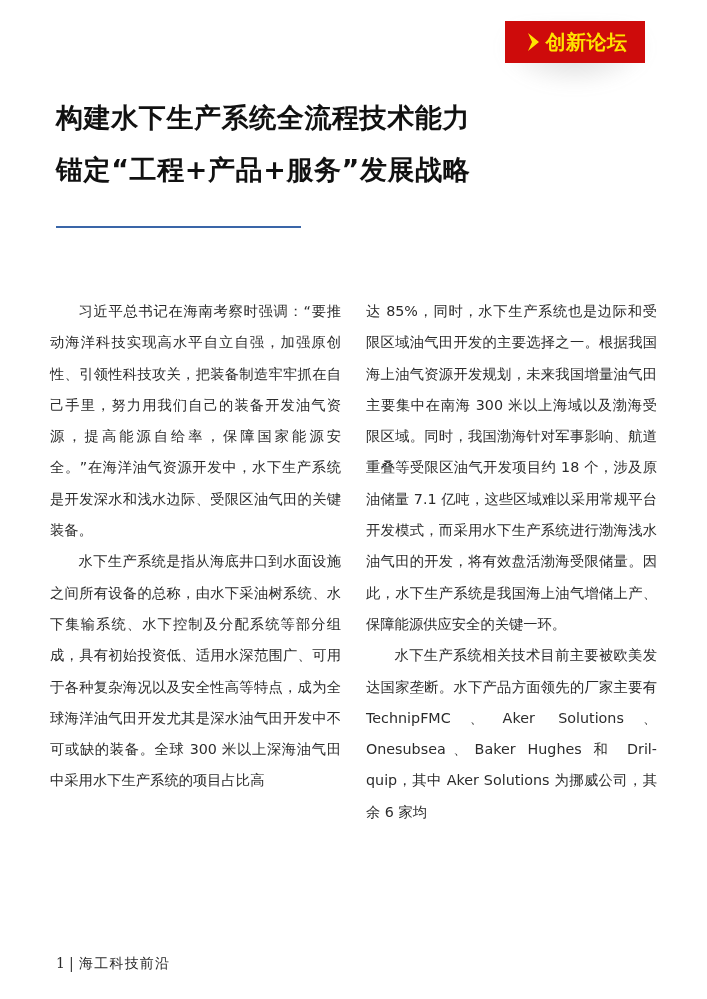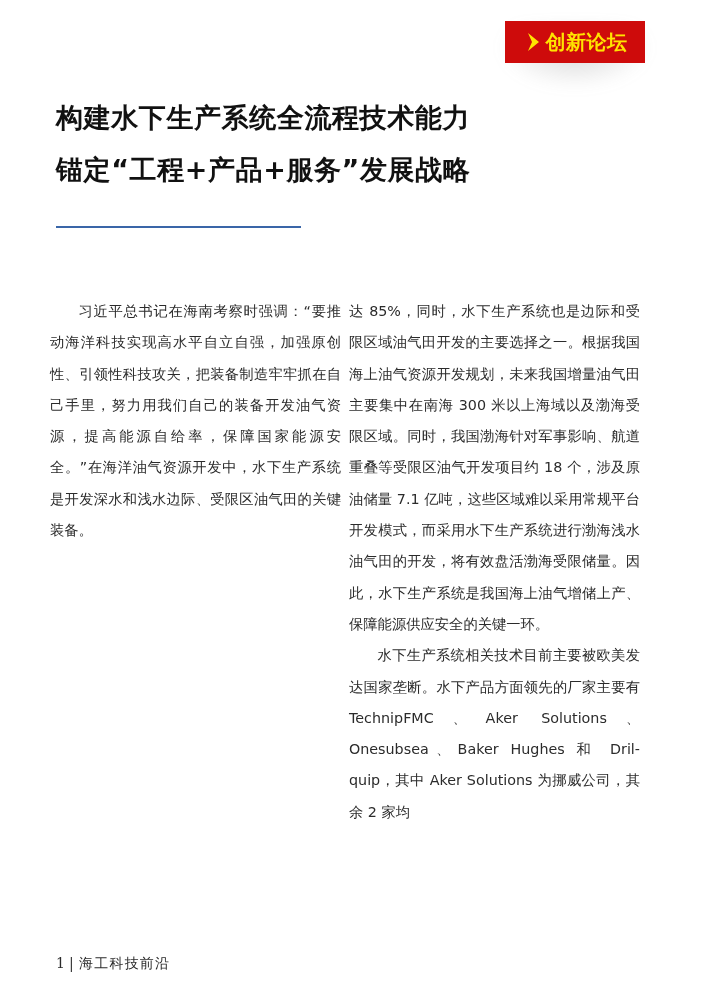--- a/index.html
+++ b/index.html
@@ -105,21 +105,21 @@
   }
 
   
   .columns {
     position: absolute;
     left: 50px;
     top: 296px;
     width: 607px;
     height: 600px;
     display: flex;
-    gap: 8px;
+    gap: 25px;
   }
   .col {
     width: 291px;
     flex: 0 0 291px;
   }
   .col p {
     margin: 0;
     font-size: 14.3px;
     line-height: 31.3px;
     color: #2b2b2b;
@@ -163,24 +163,25 @@
     <div class="title-line">构建水下生产系统全流程技术能力</div>
     <div class="title-line">锚定“工程+产品+服务”发展战略</div>
   </div>
 
   <div class="rule"></div>
 
 
   <div class="columns">
     <div class="col">
       <p class="indent">习近平总书记在海南考察时强调：“要推动海洋科技实现高水平自立自强，加强原创性、引领性科技攻关，把装备制造牢牢抓在自己手里，努力用我们自己的装备开发油气资源，提高能源自给率，保障国家能源安全。”在海洋油气资源开发中，水下生产系统是开发深水和浅水边际、受限区油气田的关键装备。</p>
+      <p class="indent">水下生产系统是指从海底井口到水面设施之间所有设备的总称，由水下采油树系统、水下集输系统、水下控制及分配系统等部分组成，具有初始投资低、适用水深范围广、可用于各种复杂海况以及安全性高等特点，成为全球海洋油气田开发尤其是深水油气田开发中不可或缺的装备。全球 300 米以上深海油气田中采用水下生产系统的项目占比高</p>
     </div>
     <div class="col">
       <p>达 85%，同时，水下生产系统也是边际和受限区域油气田开发的主要选择之一。根据我国海上油气资源开发规划，未来我国增量油气田主要集中在南海 300 米以上海域以及渤海受限区域。同时，我国渤海针对军事影响、航道重叠等受限区油气开发项目约 18 个，涉及原油储量 7.1 亿吨，这些区域难以采用常规平台开发模式，而采用水下生产系统进行渤海浅水油气田的开发，将有效盘活渤海受限储量。因此，水下生产系统是我国海上油气增储上产、保障能源供应安全的关键一环。</p>
-      <p class="indent">水下生产系统相关技术目前主要被欧美发达国家垄断。水下产品方面领先的厂家主要有 TechnipFMC、Aker Solutions、Onesubsea、Baker Hughes 和 Dril-quip，其中 Aker Solutions 为挪威公司，其余 2 家均</p>
+      <p class="indent">水下生产系统相关技术目前主要被欧美发达国家垄断。水下产品方面领先的厂家主要有 TechnipFMC、Aker Solutions、Onesubsea、Baker Hughes 和 Dril-quip，其中 Aker Solutions 为挪威公司，其余 6 家均</p>
     </div>
   </div>
 
   <div class="footer">
     <span>1</span><span class="sep">|</span><span>海工科技前沿</span>
   </div>
 
 </div>
 
 </body></html>

